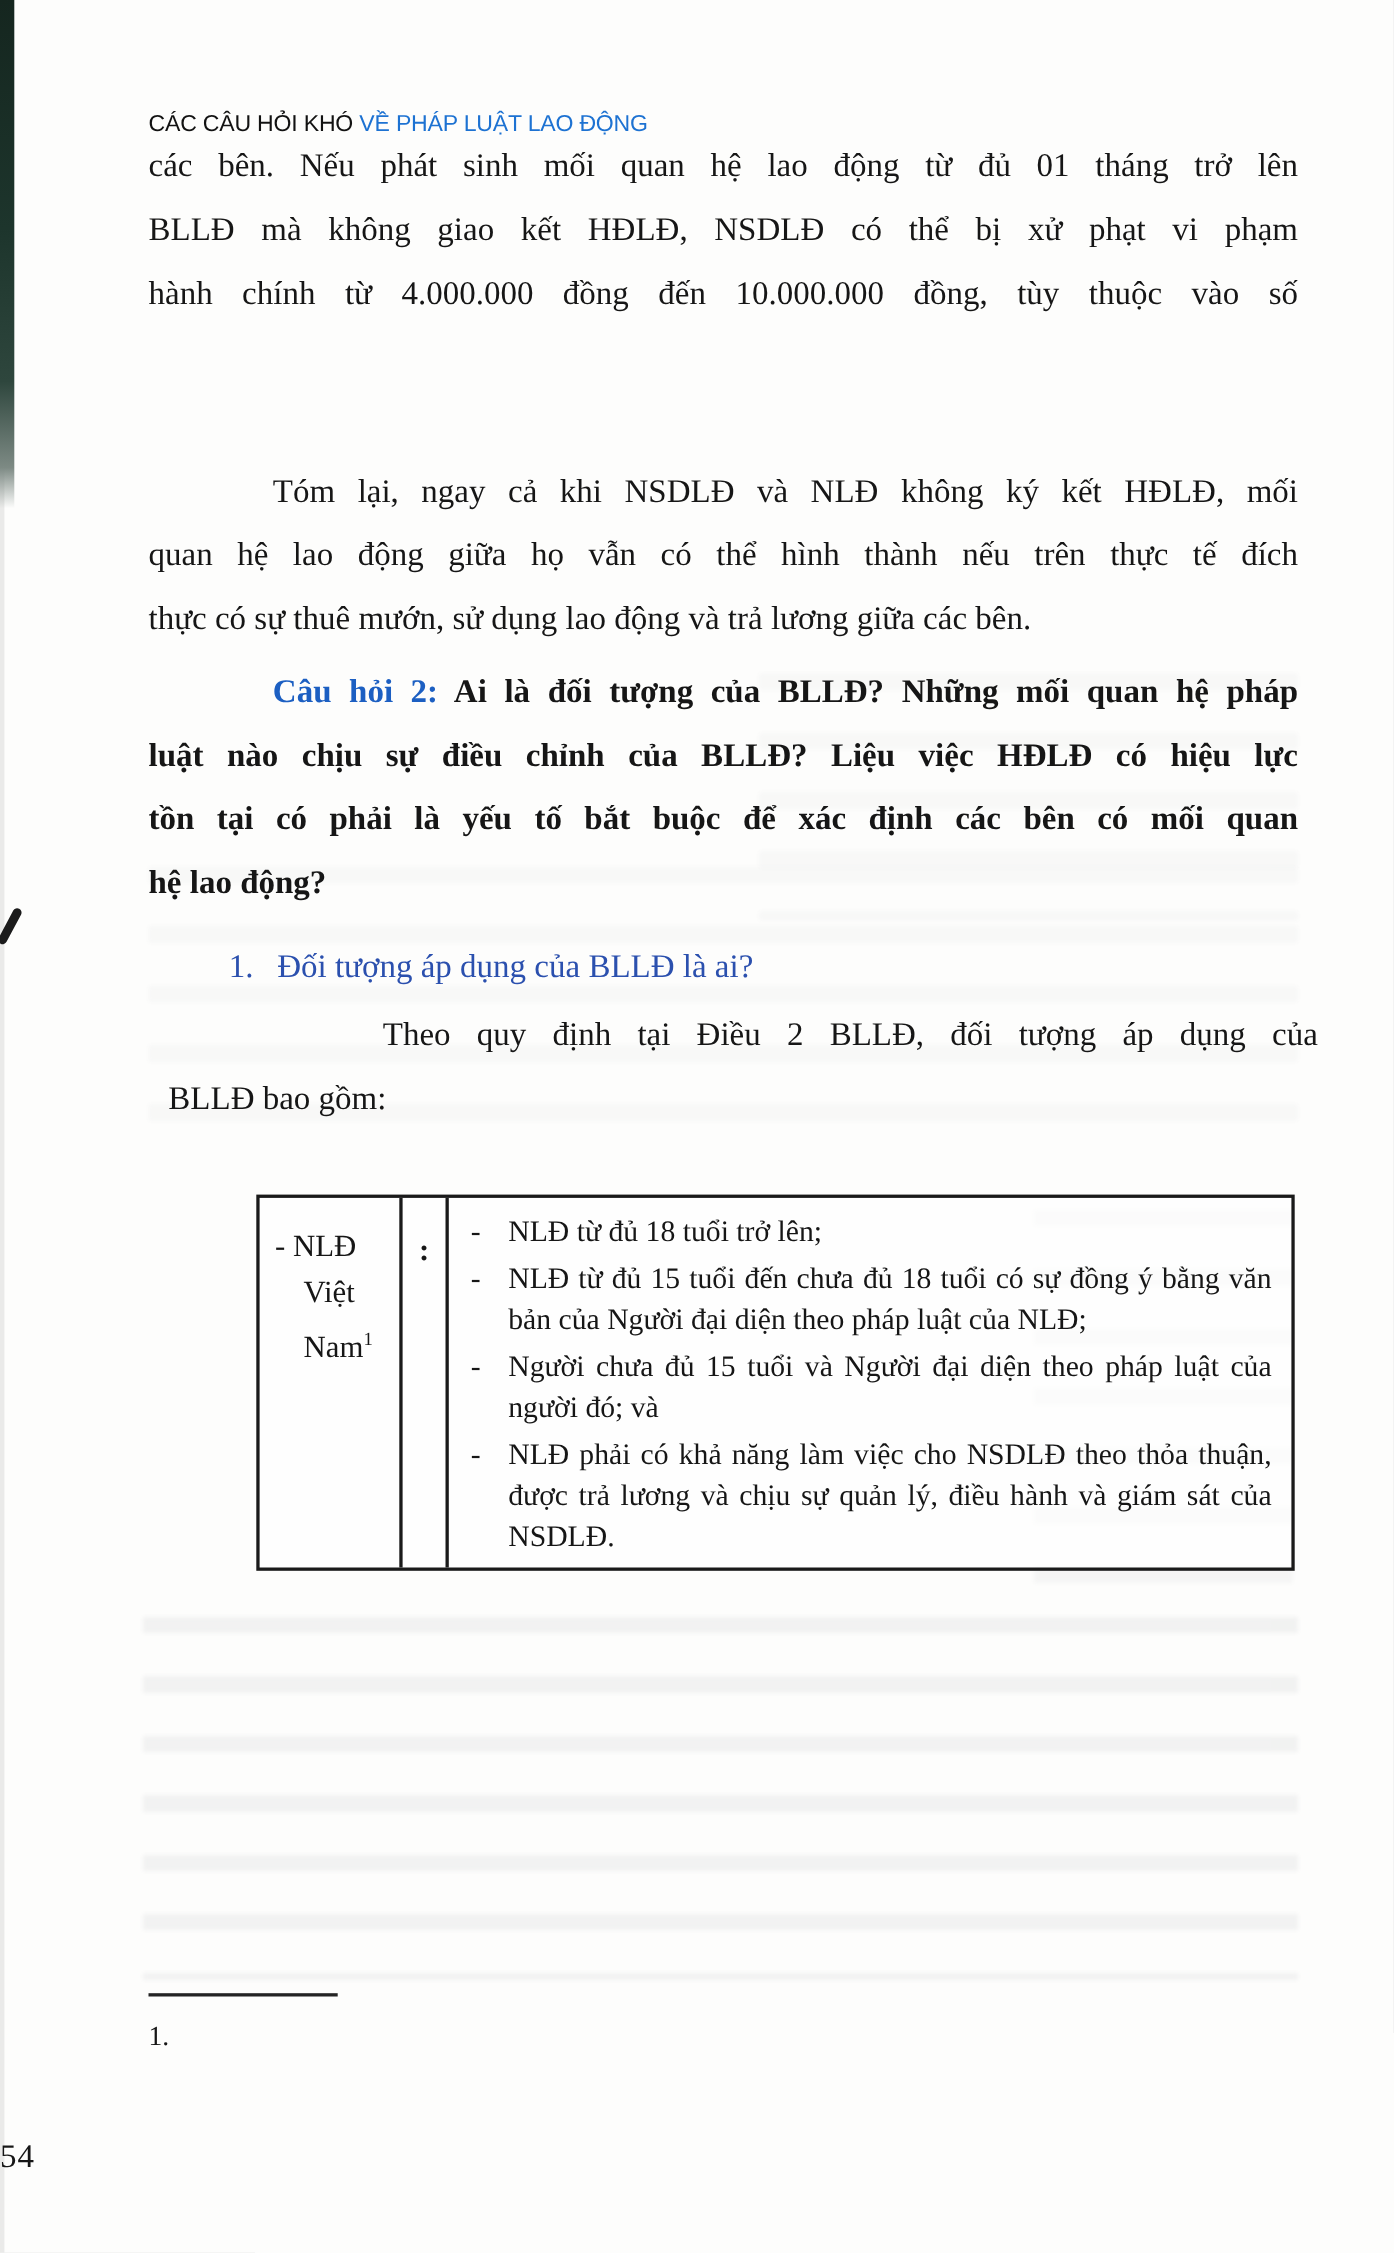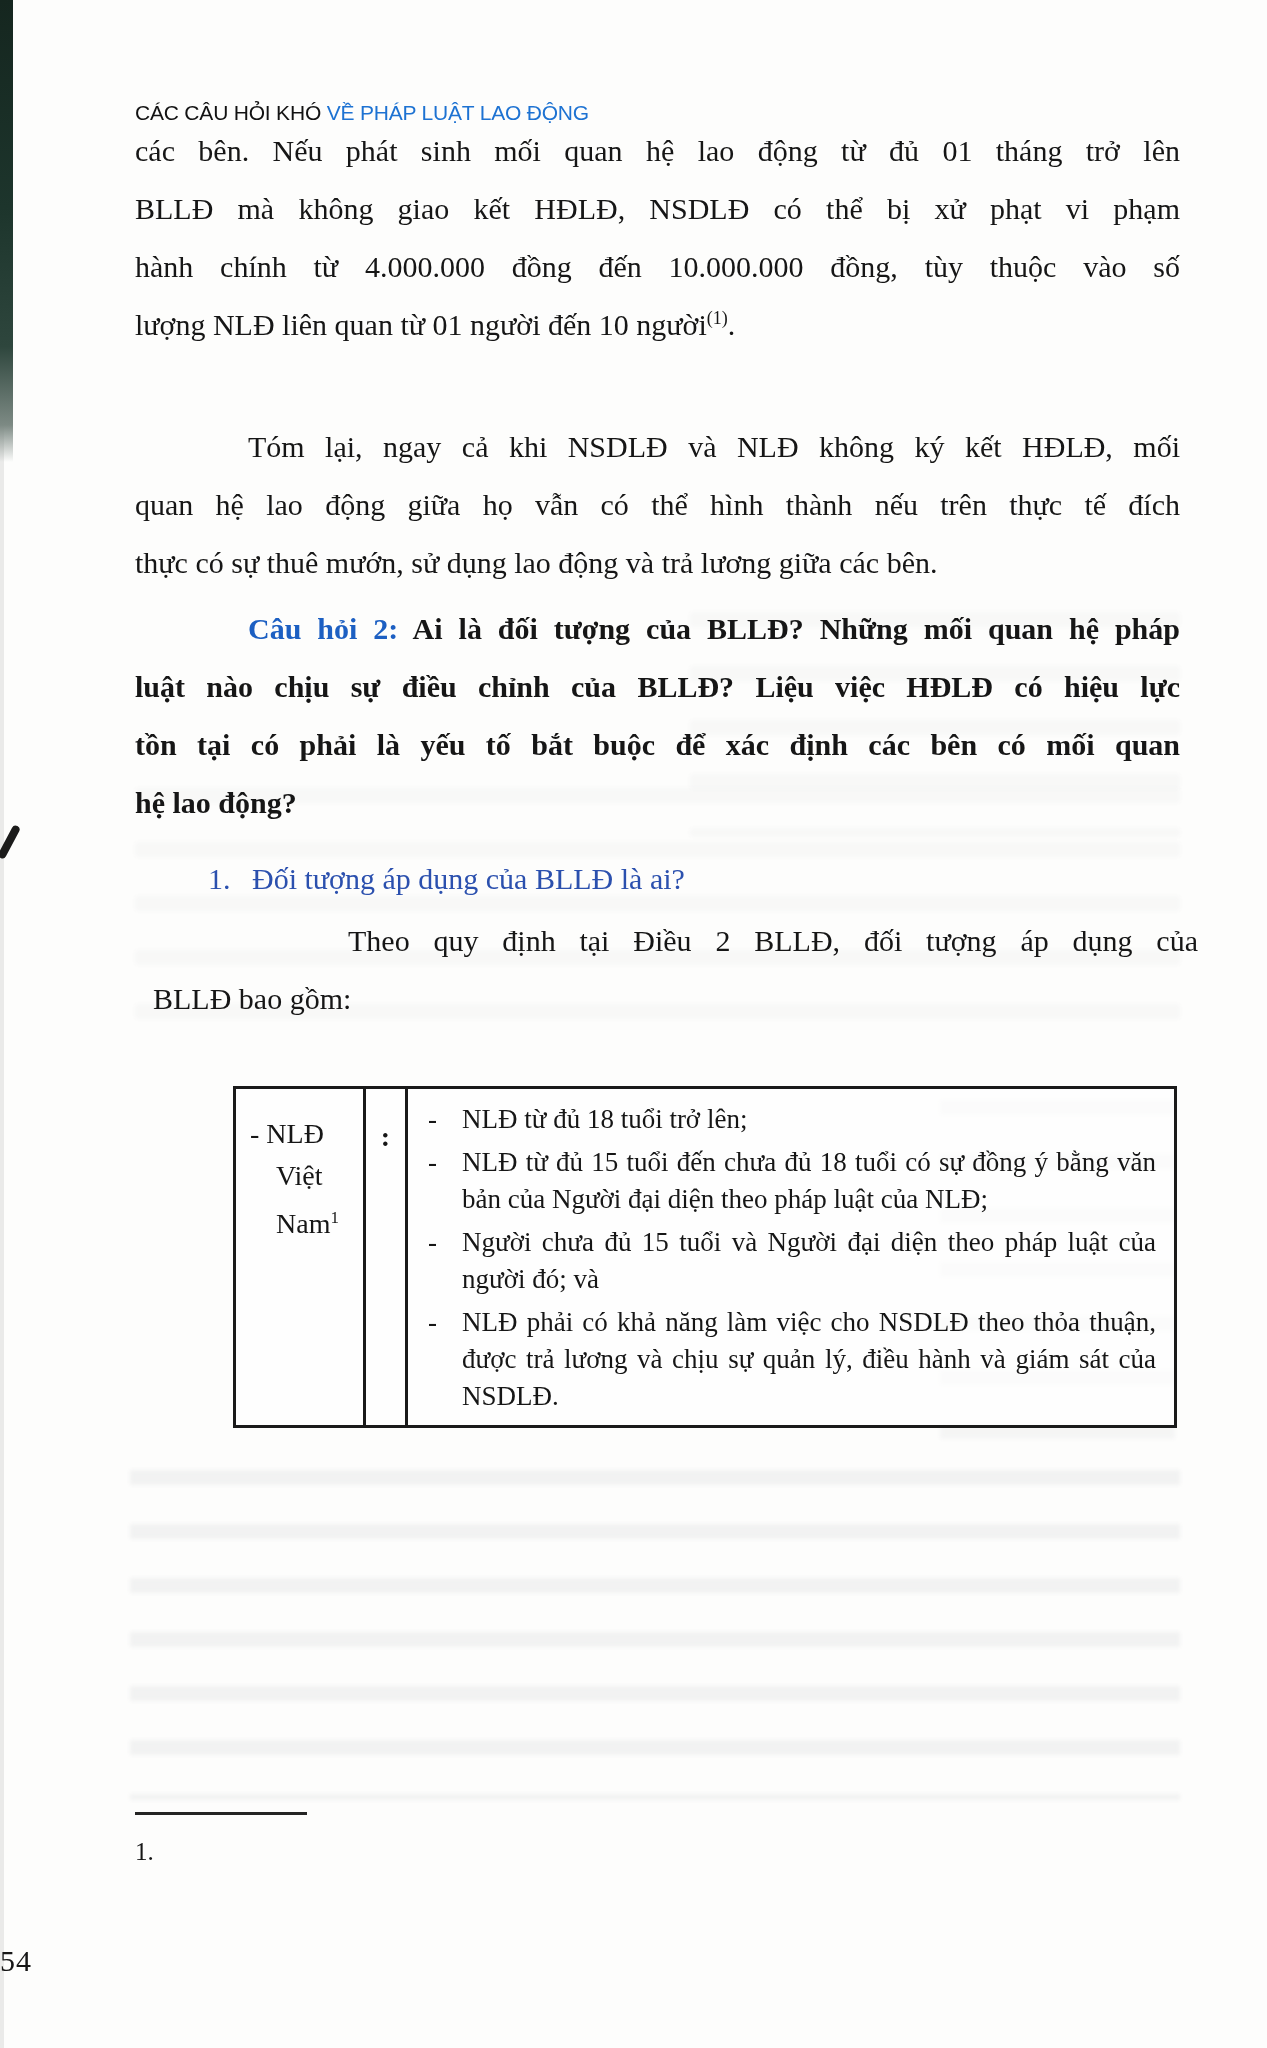--- a/index.html
+++ b/index.html
@@ -81,21 +81,20 @@
   <div class="ghost strong" style="left:130px; top:1470px; width:1050px; height:330px;"></div>
 
   <div class="header">
     <span class="blk">CÁC CÂU HỎI KHÓ </span><span class="blu">VỀ PHÁP LUẬT LAO ĐỘNG</span>
   </div>
 
   <div class="textblock" style="top:122px;">
     <div class="ln jl">các bên. Nếu phát sinh mối quan hệ lao động từ đủ 01 tháng trở lên</div>
     <div class="ln jl">BLLĐ mà không giao kết HĐLĐ, NSDLĐ có thể bị xử phạt vi phạm</div>
     <div class="ln jl">hành chính từ 4.000.000 đồng đến 10.000.000 đồng, tùy thuộc vào số</div>
-    <div class="ln"><span>lượng NLĐ liên quan từ 01 người đến 10 người</span><sup class="fnmark">(1)</sup><span>.</span></div>
   </div>
 
   <div class="textblock" style="top:418px;">
     <div class="ln jl ind1">Tóm lại, ngay cả khi NSDLĐ và NLĐ không ký kết HĐLĐ, mối</div>
     <div class="ln jl">quan hệ lao động giữa họ vẫn có thể hình thành nếu trên thực tế đích</div>
     <div class="ln">thực có sự thuê mướn, sử dụng lao động và trả lương giữa các bên.</div>
   </div>
 
   <div class="textblock bold" style="top:600px;">
     <div class="ln jl ind1"><span class="qlabel">Câu hỏi 2:</span> <span>Ai là đối tượng của BLLĐ? Những mối quan hệ pháp</span></div>

